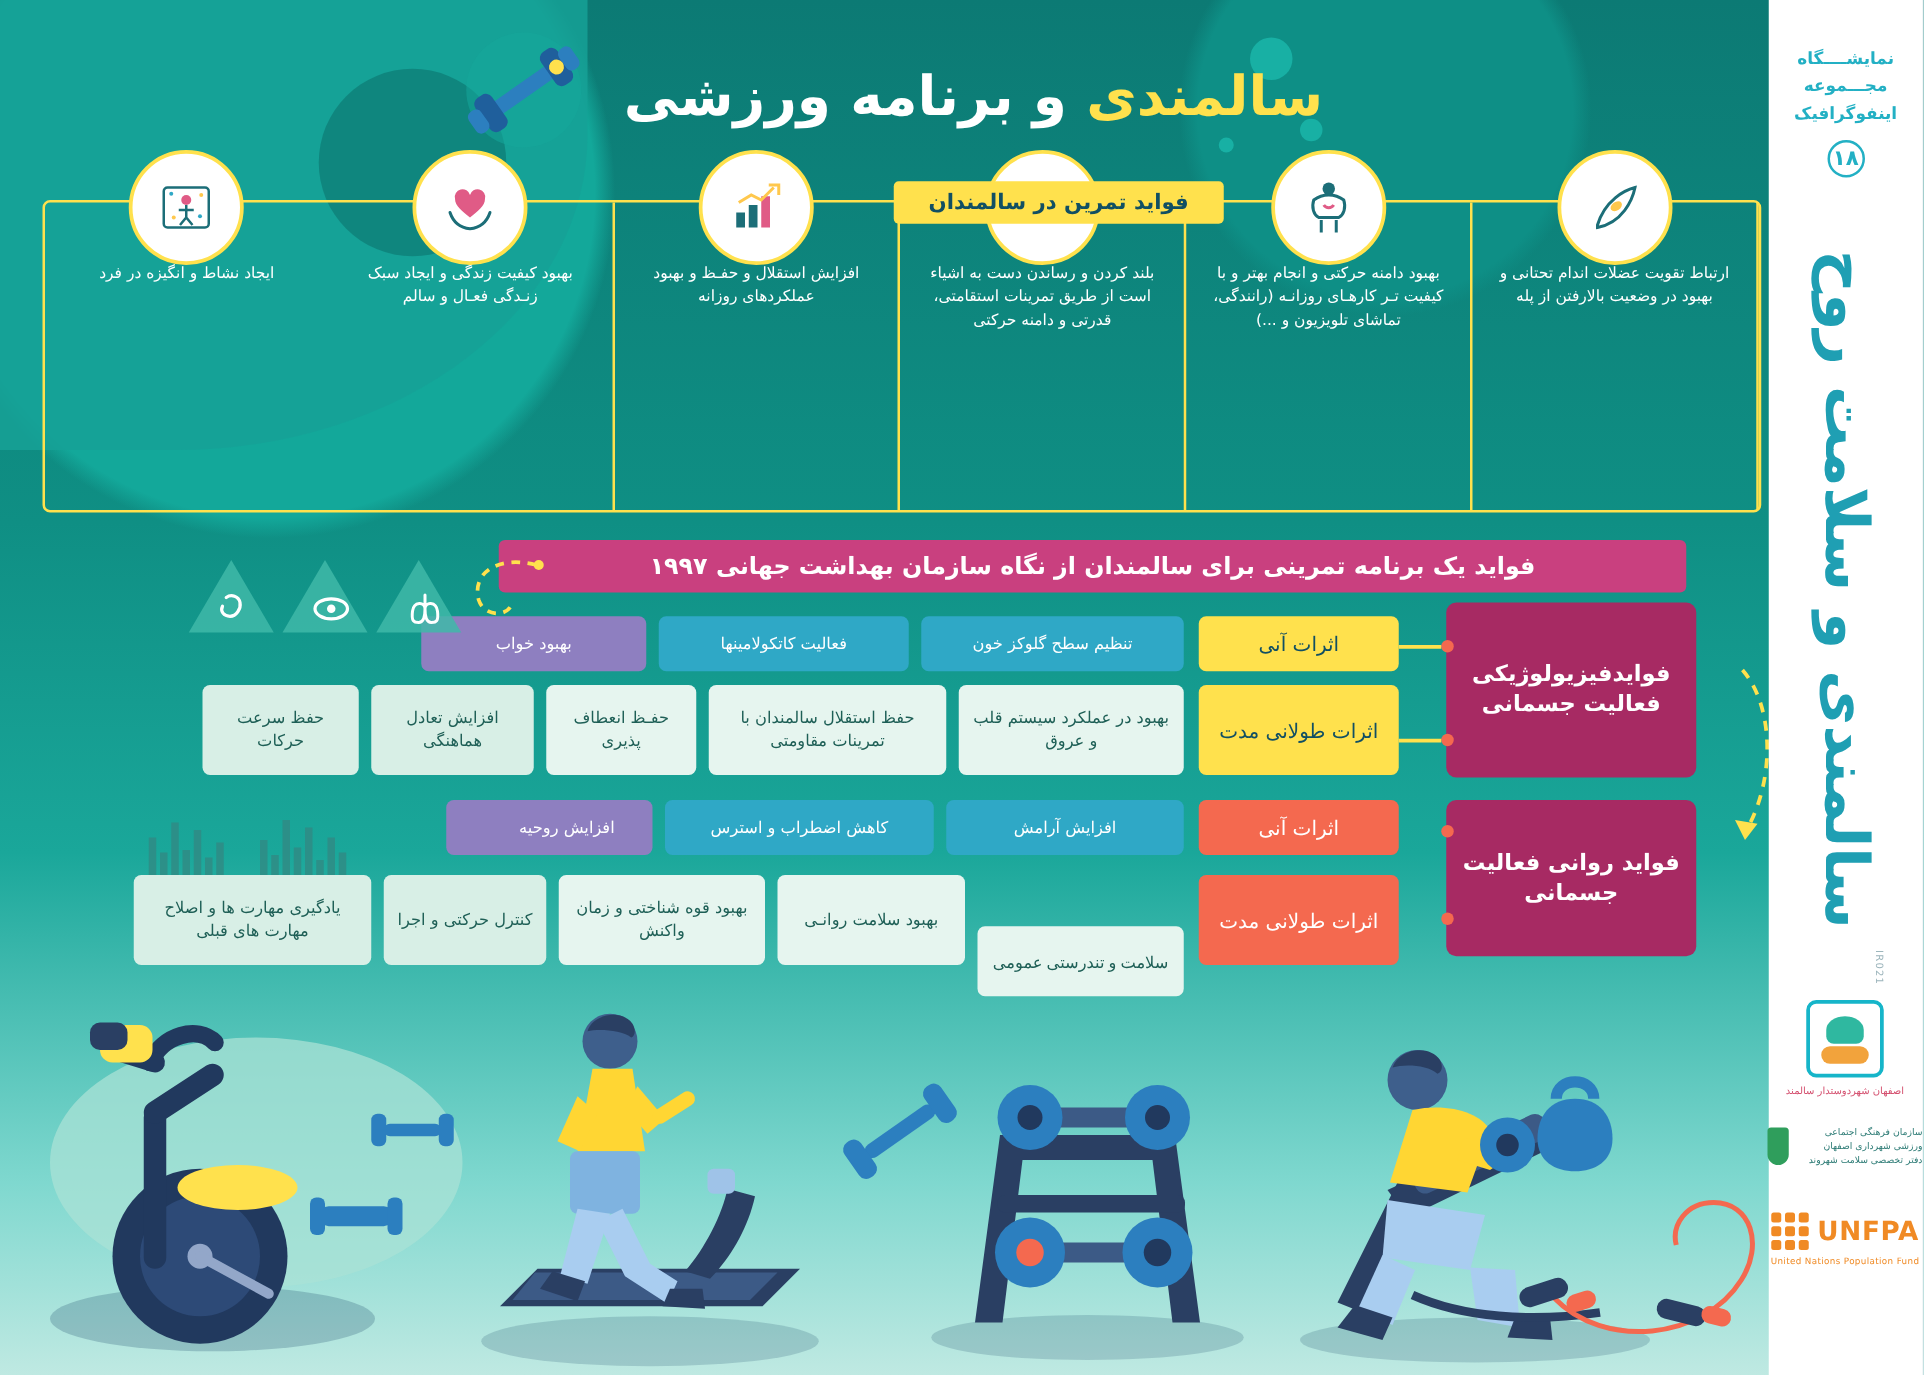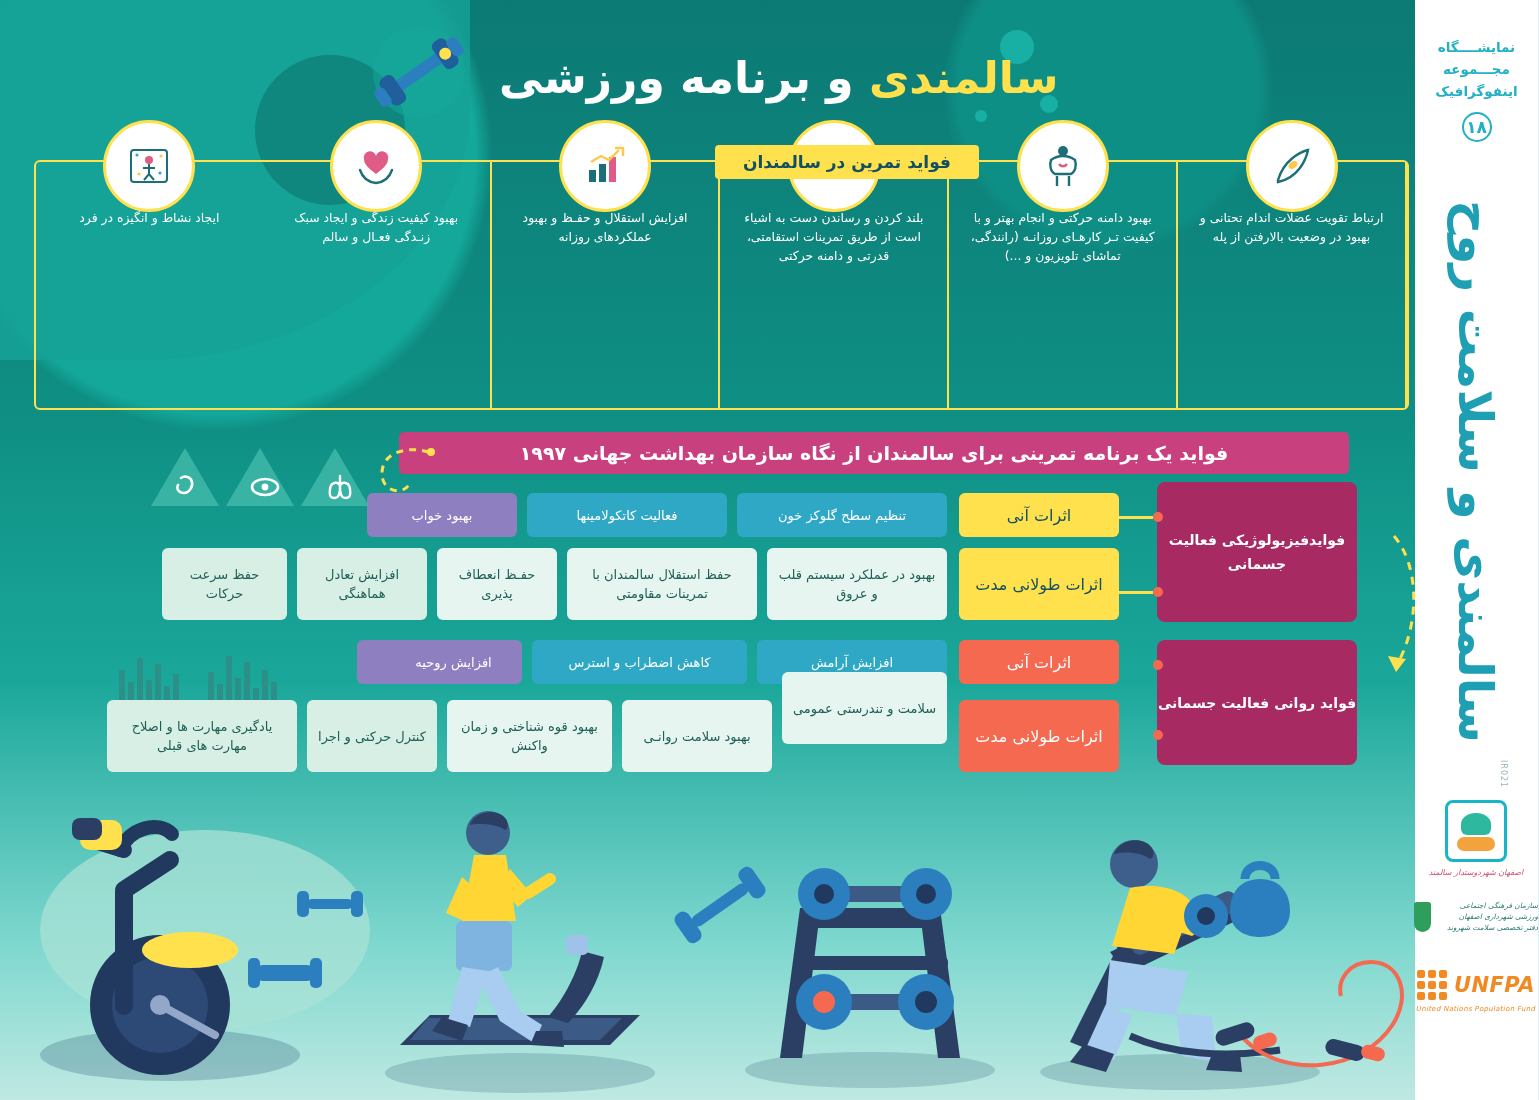--- a/index.html
+++ b/index.html
@@ -53,21 +53,21 @@
   }
   #sidebar .side-vertical span {
     writing-mode: vertical-rl;
     font-size: 48px; font-weight: bold; color: #1f9fb3;
     letter-spacing: 2px; line-height: 1.1;
   }
   #sidebar .side-code {
     position: absolute; top: 760px; right: 30px;
     writing-mode: vertical-rl; font-size: 8px; color: #9bb4bb; letter-spacing: 1px;
   }
-  .logo-block { position: absolute; right: 0; width: 124px; text-align: center; font-style: italic; }
+  .logo-block { position: absolute; right: 0; width: 124px; text-align: center; }
   .logo1 { top: 800px; }
   .logo1 .mark {
     width: 62px; height: 62px; margin: 0 auto; border: 3px solid #16b5c9; border-radius: 8px;
     position: relative; background: #fff;
   }
   .logo1 .mark::before {
     content: ""; position: absolute; left: 50%; top: 10px; transform: translateX(-50%);
     width: 30px; height: 22px; border-radius: 50% 50% 6px 6px; background: #2fb8a0;
   }
   .logo1 .mark::after {
@@ -128,21 +128,21 @@
     position: absolute; top: 432px; right: 190px; width: 950px; height: 42px;
     background: #c9407f; border-radius: 5px; color: #fff;
     display: flex; align-items: center; justify-content: center;
     font-size: 19px; font-weight: bold; direction: rtl;
   }
 
   
   .cat {
     position: absolute; background: #a72a63; color: #ffffff; border-radius: 8px;
     display: flex; align-items: center; justify-content: center; text-align: center;
-    font-weight: bold; font-size: 14px; line-height: 24px; direction: rtl;
+    font-weight: bold; font-size: 18px; line-height: 24px; direction: rtl;
   }
   #cat-phys { top: 482px; right: 182px; width: 200px; height: 140px; }
   #cat-psych { top: 640px; right: 182px; width: 200px; height: 125px; }
 
   .rowlabel {
     position: absolute; border-radius: 6px; display: flex; align-items: center; justify-content: center;
     font-weight: normal; text-align: right; line-height: 21px; direction: rtl; margin-left: 10px;
   }
   .chip {
     position: absolute; border-radius: 6px; display: flex; align-items: center; justify-content: center;
@@ -294,40 +294,40 @@
   <div class="dot" style="top:512px; right:376px;"></div>
   <div class="dot" style="top:587px; right:376px;"></div>
   <div class="dot" style="top:660px; right:376px;"></div>
   <div class="dot" style="top:730px; right:376px;"></div>
   <div class="connector" style="top:516px; right:386px; width:34px;"></div>
   <div class="connector" style="top:591px; right:386px; width:34px;"></div>
 
   <div class="rowlabel lbl-yellow" style="top:493px; right:420px; width:160px; height:44px;">اثرات آنی</div>
   <div class="chip chip-blue" style="top:493px; right:592px; width:210px; height:44px;">تنظیم سطح گلوکز خون</div>
   <div class="chip chip-blue" style="top:493px; right:812px; width:200px; height:44px;">فعالیت کاتکولامینها</div>
-  <div class="chip chip-purple" style="top:493px; right:1022px; width:150px; height:44px;">بهبود خواب</div>
+  <div class="chip chip-purple" style="top:493px; right:1022px; width:180px; height:44px;">بهبود خواب</div>
 
   <div class="rowlabel lbl-yellow" style="top:548px; right:420px; width:160px; height:72px;">
     <span>اثرات طولانی مدت</span>
   </div>
   <div class="chip chip-mint" style="top:548px; right:592px; width:180px; height:72px;">بهبود در عملکرد سیستم قلب و عروق</div>
   <div class="chip chip-mint" style="top:548px; right:782px; width:190px; height:72px;">حفظ استقلال سالمندان با تمرینات مقاومتی</div>
   <div class="chip chip-mint" style="top:548px; right:982px; width:120px; height:72px;">حفـظ انعطاف پذیری</div>
   <div class="chip chip-mint2" style="top:548px; right:1112px; width:130px; height:72px;">افزایش تعادل هماهنگی</div>
   <div class="chip chip-mint2" style="top:548px; right:1252px; width:125px; height:72px;">حفظ سرعت حرکات</div>
 
   <div class="rowlabel lbl-coral" style="top:640px; right:420px; width:160px; height:44px;">اثرات آنی</div>
   <div class="chip chip-blue" style="top:640px; right:592px; width:190px; height:44px;">افزایش آرامش</div>
   <div class="chip chip-blue" style="top:640px; right:792px; width:215px; height:44px;">کاهش اضطراب و استرس</div>
   <div class="chip chip-purple" style="top:640px; right:1017px; width:165px; height:44px;padding-left:36px;">افزایش روحیه</div>
 
   <div class="rowlabel lbl-coral" style="top:700px; right:420px; width:160px; height:72px;">
     <span>اثرات طولانی مدت</span>
   </div>
-  <div class="chip chip-mint" style="top:672px; right:592px; width:165px; height:72px;">سلامت و تندرستی عمومی</div>
+  <div class="chip chip-mint" style="top:741px; right:592px; width:165px; height:56px;font-family:Liberation Serif, serif;">سلامت و تندرستی عمومی</div>
   <div class="chip chip-mint" style="top:700px; right:767px; width:150px; height:72px;">بهبود سلامت روانـی</div>
   <div class="chip chip-mint" style="top:700px; right:927px; width:165px; height:72px;">بهبود قوه شناختی و زمان واکنش</div>
   <div class="chip chip-mint2" style="top:700px; right:1102px; width:130px; height:72px;">کنترل حرکتی و اجرا</div>
   <div class="chip chip-mint2" style="top:700px; right:1242px; width:190px; height:72px;">یادگیری مهارت ها و اصلاح مهارت های قبلی</div>
 
   <div class="tri" style="top:448px; right:1320px;"></div>
   <div class="tri" style="top:448px; right:1245px;"></div>
   <div class="tri" style="top:448px; right:1170px;"></div>
   <svg style="position:absolute; top:472px; right:1332px; width:36px; height:30px;" viewBox="0 0 36 30">
       <path d="M10 6c4-3 10-1 11 4s-3 11-8 11-8-4-6-8" fill="none" stroke="#fff" stroke-width="2.6" stroke-linecap="round"></path>

